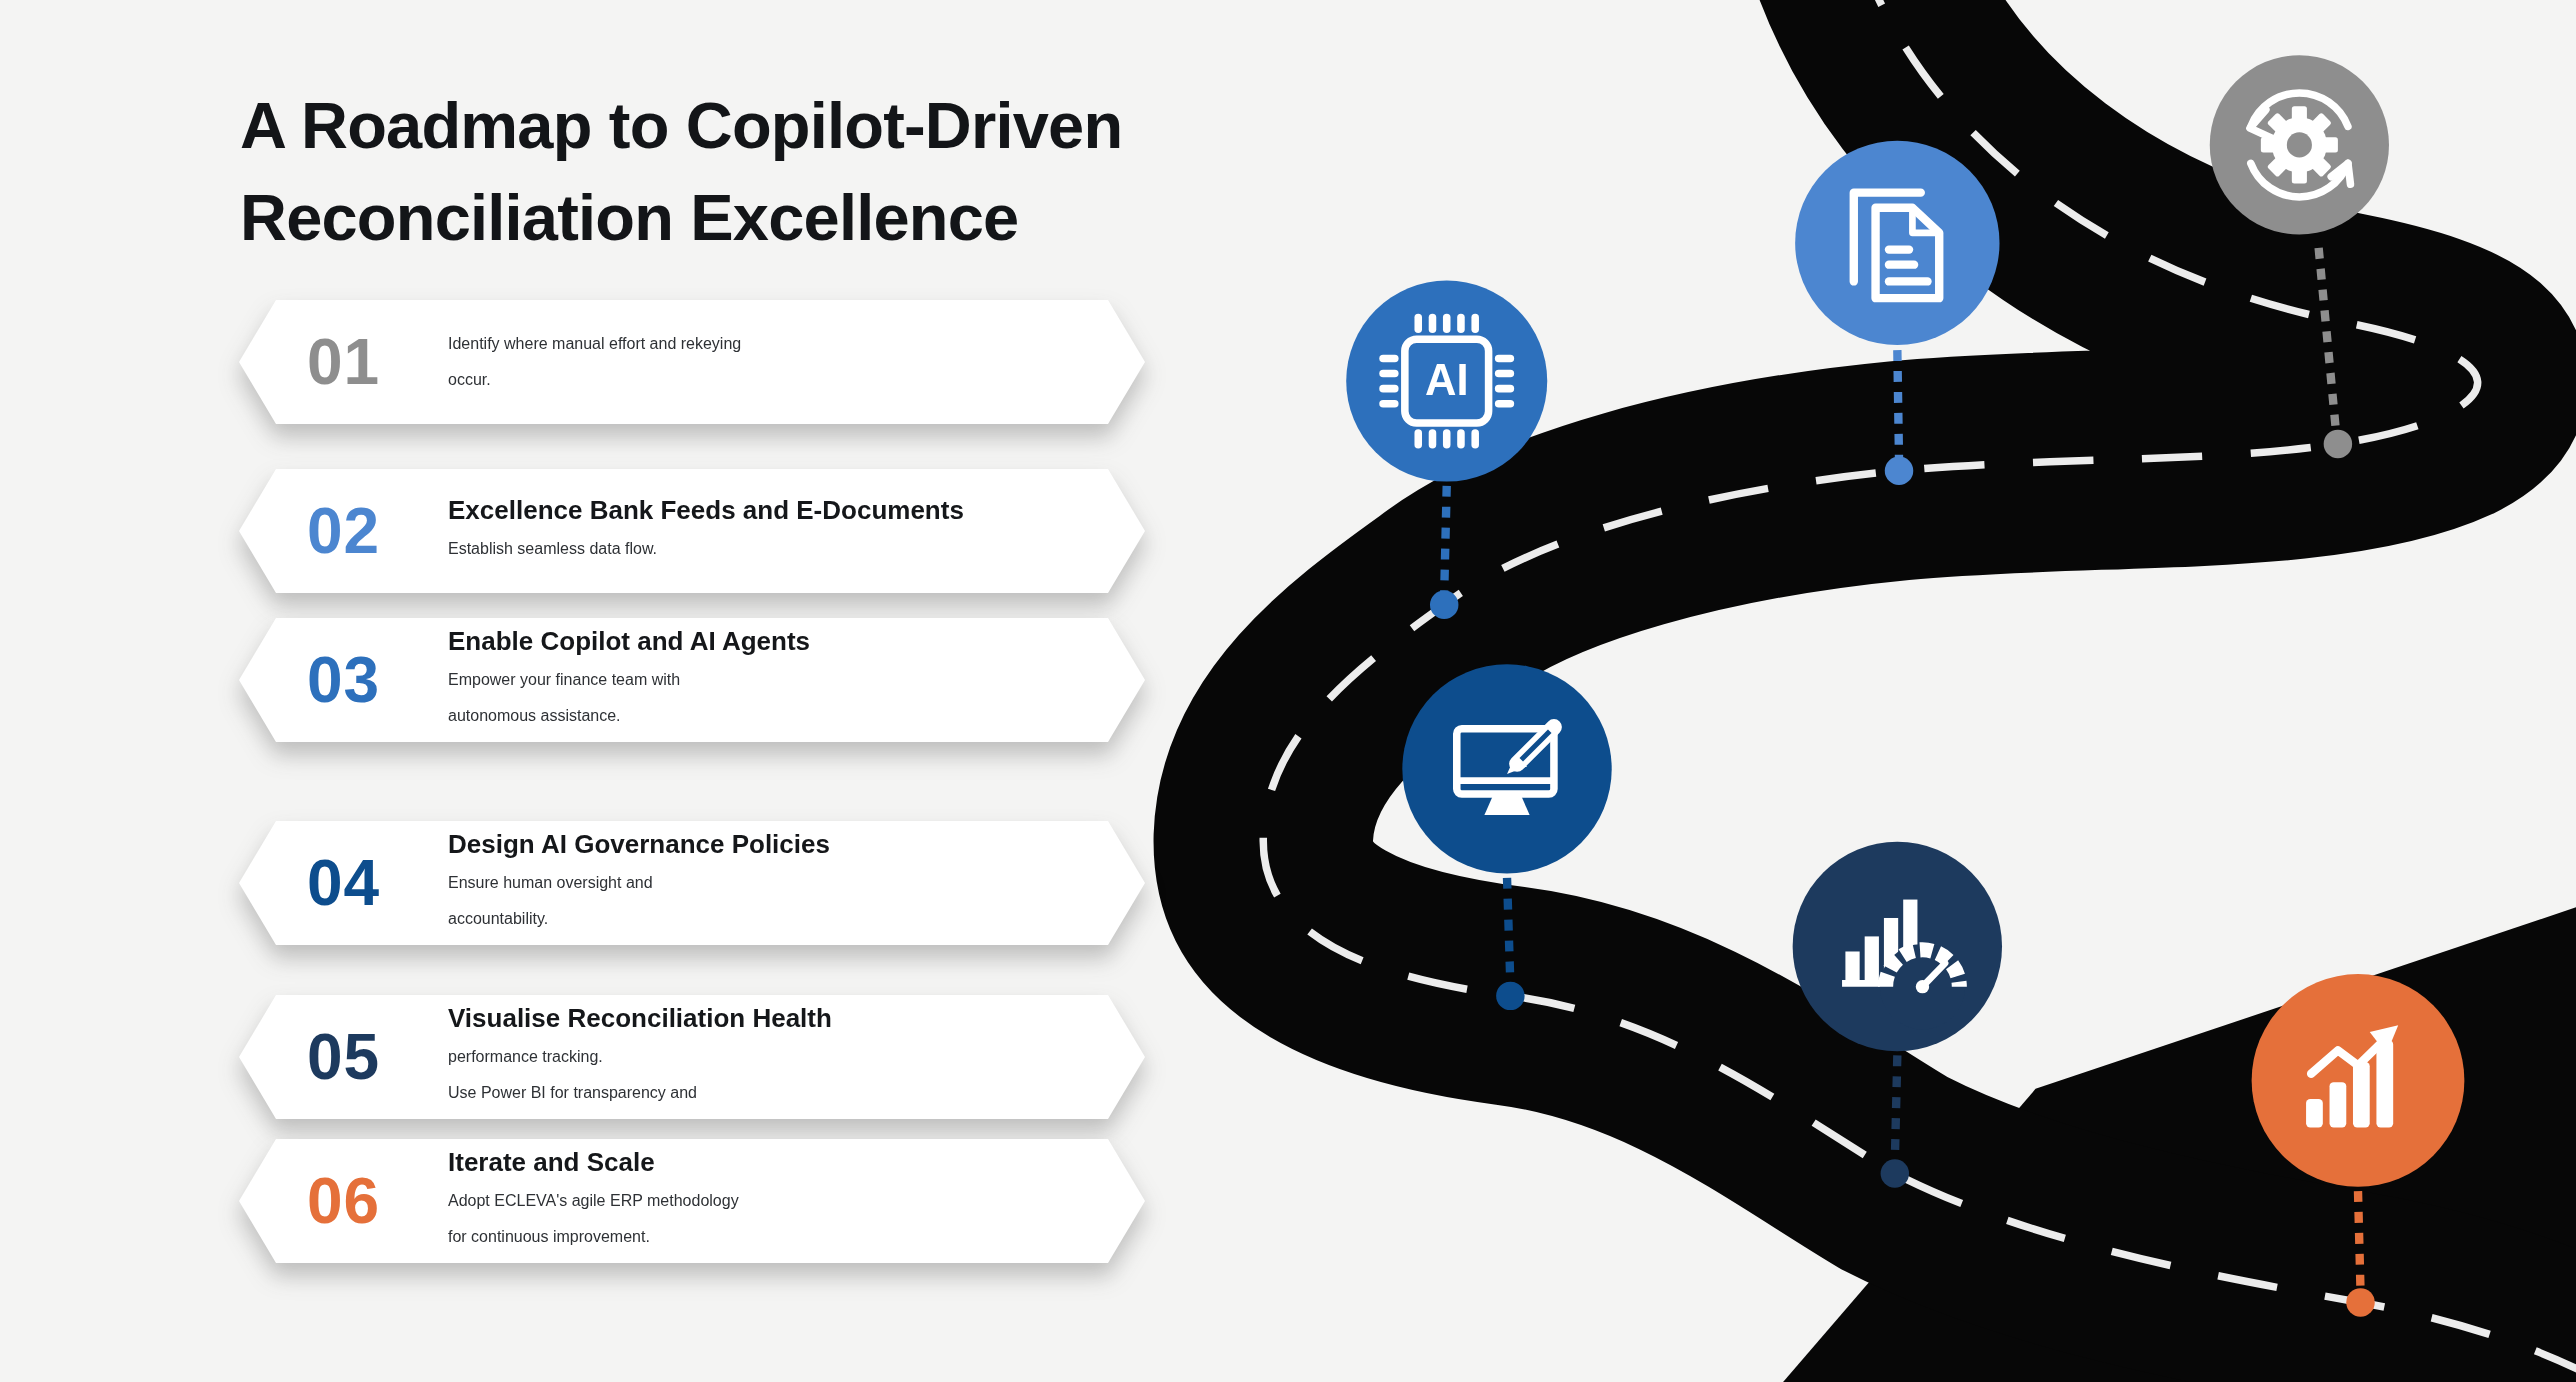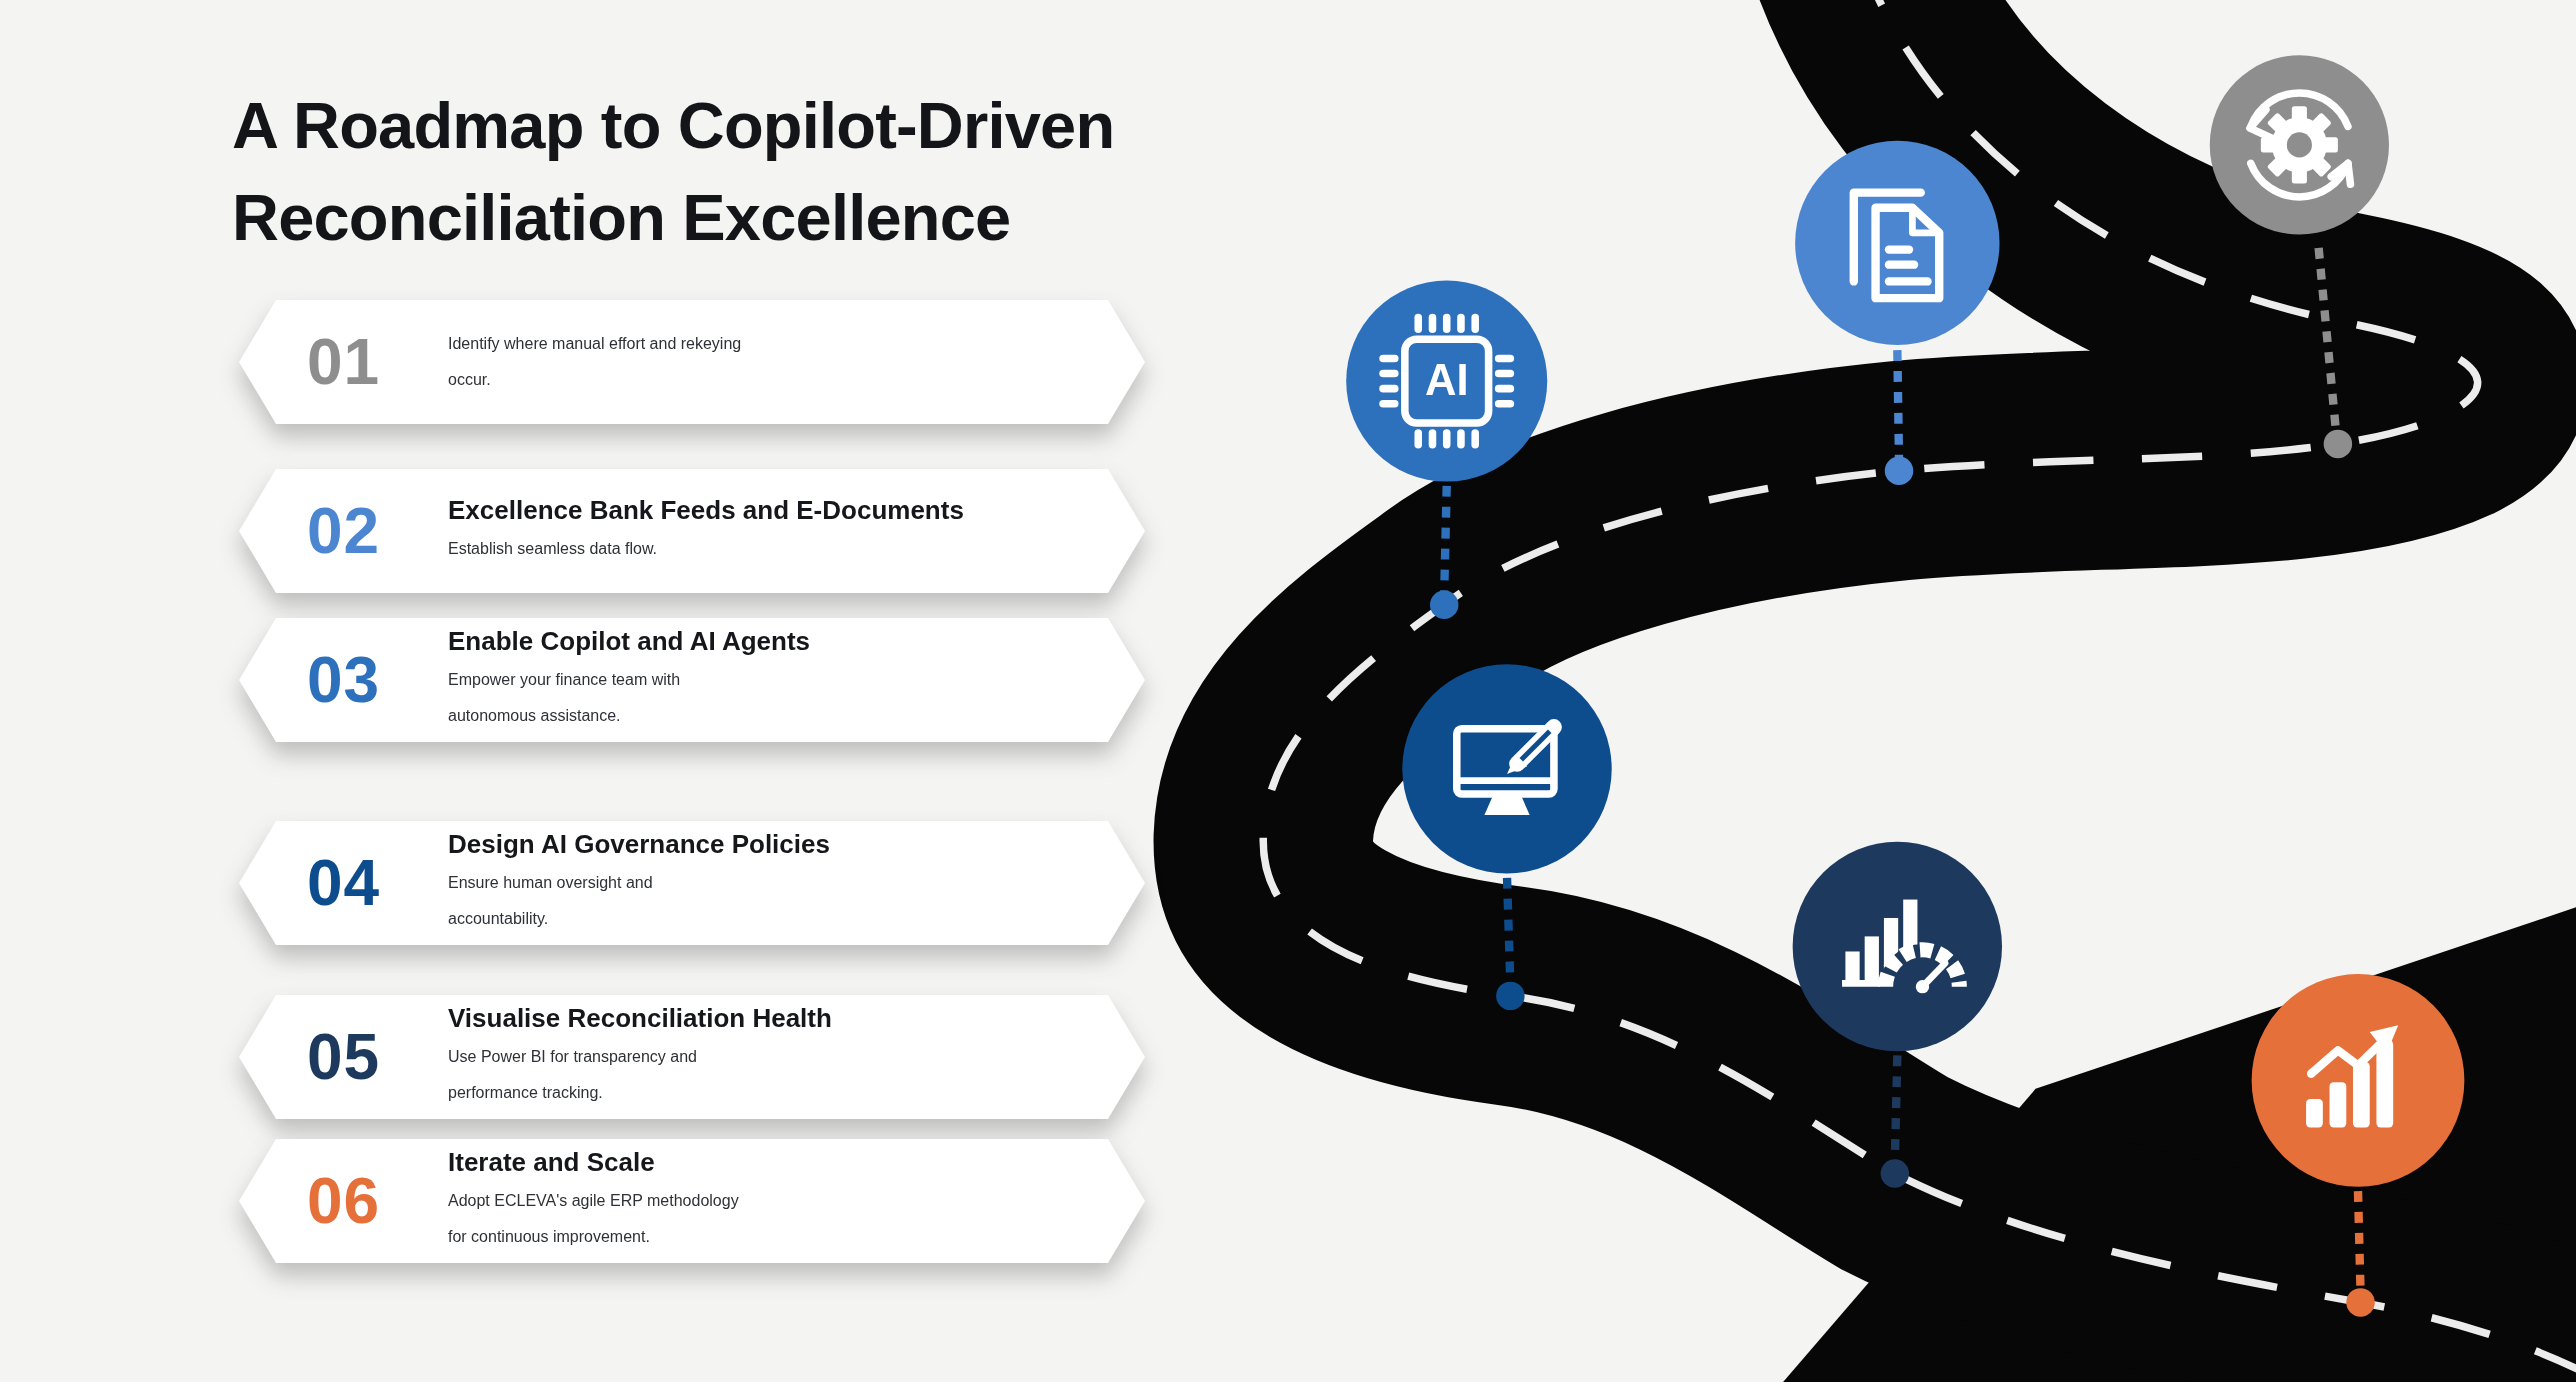--- a/index.html
+++ b/index.html
@@ -2,21 +2,21 @@
 <html style="font-size:13.4px"><head>
 <meta charset="utf-8">
 <style>
   html,body{margin:0;padding:0;}
   body{
     width:2576px;height:1382px;position:relative;overflow:hidden;
     background:#f4f4f3;
     font-family:"Liberation Sans", sans-serif;
   }
   .road-layer{position:absolute;left:0;top:0;width:2576px;height:1382px;}
-  .left-panel{position:absolute;left:232px;top:80px;width:989px;}
+  .left-panel{position:absolute;left:240px;top:80px;width:989px;}
   .page-title{
     font-size:65px;line-height:92px;font-weight:700;
     color:#131518;letter-spacing:-0.8px;
   }
   .steps{position:absolute;left:239px;top:0;width:906px;}
   .step-shadow{
     position:absolute;left:0;width:906px;height:124px;
     filter:drop-shadow(0 13.4px 11px rgba(50,50,50,0.28));
   }
   .step-shape{
@@ -244,22 +244,22 @@
       </div>
     </div>
   </div>
 
   <div class="step-shadow" style="top:995px">
     <div class="step-shape">
       <div class="step-number" style="color: rgb(29, 58, 94);">05</div>
       <div class="step-text">
         <div class="step-heading">Visualise Reconciliation Health</div>
         <div class="step-body">
+          <div>performance tracking.</div>
           <div>Use Power BI for transparency and</div>
-          <div>performance tracking.</div>
         </div>
       </div>
     </div>
   </div>
 
   <div class="step-shadow" style="top:1139px">
     <div class="step-shape">
       <div class="step-number" style="color: rgb(229, 112, 58);">06</div>
       <div class="step-text">
         <div class="step-heading">Iterate and Scale</div>

